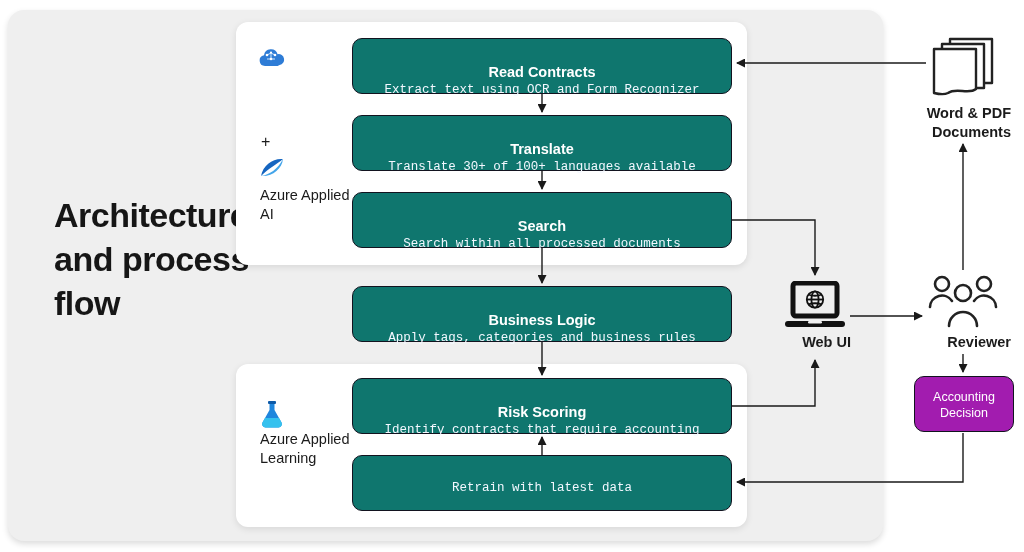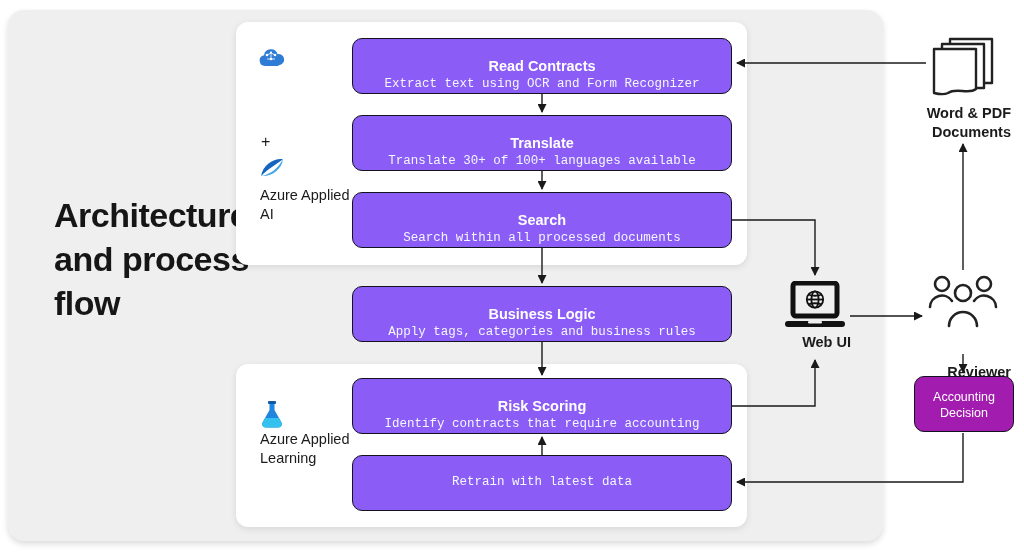--- a/index.html
+++ b/index.html
@@ -34,36 +34,36 @@
 
   .azure-label {
     position: absolute; left: 260px; width: 92px;
     font-size: 14.5px; color: #1b1b1b; line-height: 19px;
   }
   .plus-sign { position: absolute; left: 261px; top: 133px; font-size: 16px; color:#1b1b1b; }
   .side-icon { position: absolute; }
 
   .flow-box {
     position: absolute; left: 352px; width: 380px; height: 56px;
-    background: #8b5cf6;
+    background: #0f766e;
     border: 1.5px solid #12131f;
     border-radius: 10px;
     color: #ffffff; text-align: center;
-    padding-top: 18px;
+    padding-top: 24px;
   }
   .flow-box .bt { font-size: 14.5px; font-weight: 700; line-height: 19px; }
   .flow-box .bs { font-size: 12.5px; font-weight: 400; line-height: 17px; color:#f3f8ff;font-family:Liberation Mono, monospace; }
 
   .node-label {
     position: absolute; text-align: right;
     font-size: 14.5px; font-weight: 700; color: #1b1b1b; line-height: 19px;
   }
   #webui-label   { left: 779px; top: 333px; width: 72px; }
   #docs-label    { left: 915px; top: 104px; width: 96px; }
-  #reviewer-label{ left: 915px; top: 333px; width: 96px; margin-top: 30px; }
+  #reviewer-label{ left: 915px; top: 333px; width: 96px; }
 
   .decision-box {
     position: absolute; left: 914px; top: 376px; width: 100px; height: 56px;
     background: #a21caf; border: 1.5px solid #12131f; border-radius: 10px;
     color: #ffffff; text-align: center;
     font-size: 12.5px; line-height: 16px;
     padding: 12px 8px 0 8px;
   }
 
   #connectors { position: absolute; left: 0; top: 0; pointer-events: none; }

